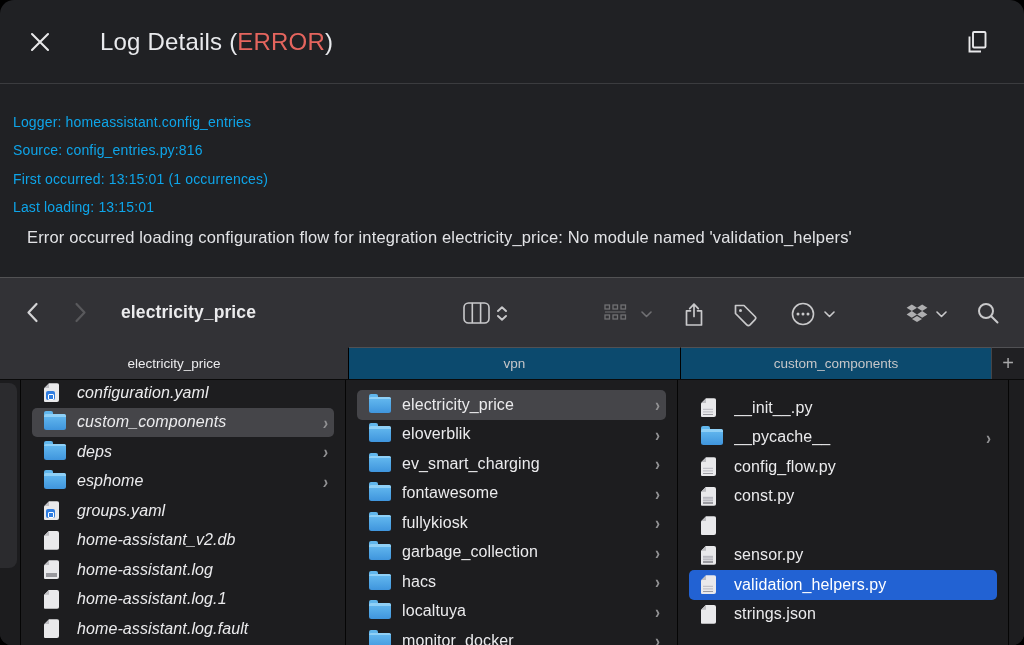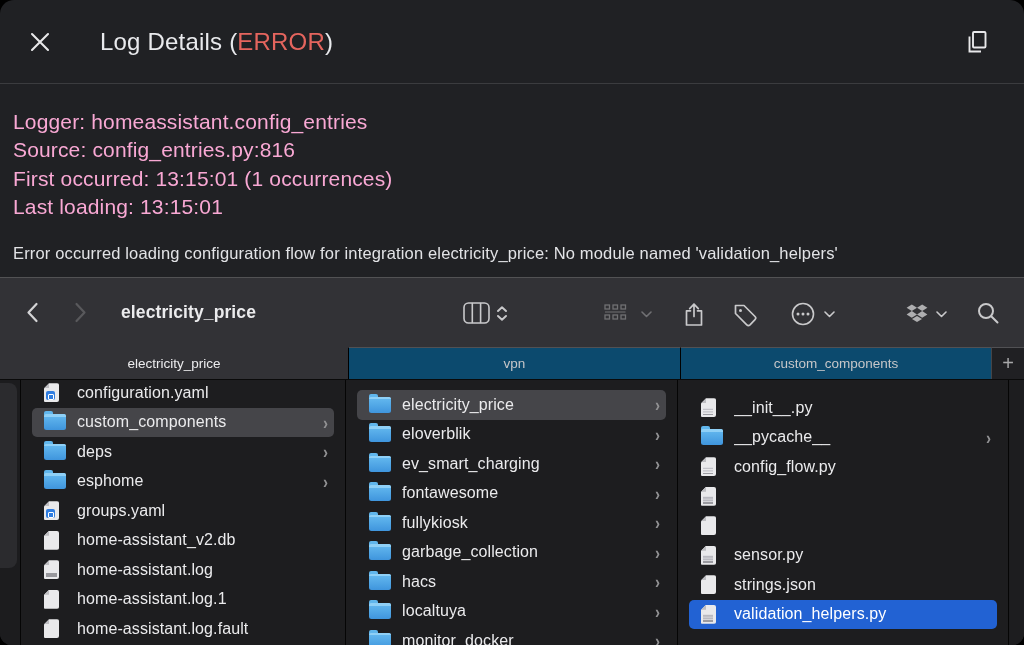--- a/index.html
+++ b/index.html
@@ -8,22 +8,22 @@
   .screen{position:relative;width:1024px;height:645px;overflow:hidden;background:#000;border-radius:12px;}
 
   
   .dialog{position:absolute;inset:0;background:#202124;border-radius:14px 14px 0 0;}
   .dialog-header{position:relative;height:84px;border-bottom:1px solid #3b3c3f;display:flex;align-items:center;}
   .close-btn{position:absolute;left:24px;top:26px;width:32px;height:32px;display:flex;align-items:center;justify-content:center;cursor:pointer;}
   .dialog-title{margin-left:100px;font-size:24px;letter-spacing:.2px;color:#e9eaed;font-weight:400;}
   .dialog-title .err{color:var(--error-text,#e5655e);}
   .copy-btn{position:absolute;right:32px;top:27px;width:30px;height:30px;display:flex;align-items:center;justify-content:center;cursor:pointer;}
 
-  .log-block{padding:24px 13px 0 13px;font-size:21px;line-height:28.3px;color:#f9a8d4;letter-spacing:.15px;}
-  .error-line{padding:0 13px;margin-top:19px;font-size:16.5px;line-height:26px;color:#e2e3e6;letter-spacing:.15px;white-space:nowrap;}
+  .log-block{padding:24px 13px 0 13px;font-size:14px;line-height:28.3px;color:#0ea5e9;letter-spacing:.15px;}
+  .error-line{padding:0 27px;margin-top:3px;font-size:16.5px;line-height:26px;color:#e2e3e6;letter-spacing:.15px;white-space:nowrap;}
 
   
   .finder{position:absolute;left:0;right:0;top:277px;bottom:0;background:#1d1d1f;border-top:1px solid #525254;}
   .toolbar{position:relative;height:69px;background:#323236;}
   .tbtn{position:absolute;display:flex;align-items:center;justify-content:center;cursor:pointer;}
   .finder-title{position:absolute;left:121px;top:0;height:69px;display:flex;align-items:center;font-size:17.5px;font-weight:700;color:#ebebed;letter-spacing:.1px;}
 
   
   .tabbar{position:relative;height:33px;display:flex;background:#161618;border-bottom:1px solid #0a0a0a;}
   .tab{display:flex;align-items:center;justify-content:center;font-size:13.5px;color:#c6c6c8;background:#0c4a6e;border-top:1.5px solid #515154;border-left:1px solid #000;cursor:pointer;overflow:hidden;white-space:nowrap;}
@@ -35,21 +35,21 @@
 
   
   .columns{position:absolute;left:0;right:0;top:102px;bottom:0;display:flex;overflow:hidden;}
   .leftstrip{position:relative;width:21px;background:#1c1c1e;border-right:1.5px solid #050505;flex:none;}
   .scrollthumb{position:absolute;left:-8px;top:3px;width:25px;height:185px;background:#2b2b2e;border-radius:8px;}
   .col{position:relative;flex:none;border-right:1.5px solid #050505;background:#1d1d1f;overflow:hidden;}
   .col1{width:325px;}
   .col2{width:332px;}
   .col3{width:331px;}
   .sliver{flex:1;background:#1d1d1f;}
-  .col1 .list{margin-top:-2px;}
+  .col1 .list{margin-top:-2px;font-style:italic;}
   .col2 .list{margin-top:10px;}
   .col3 .list{margin-top:13px;}
 
   .row{height:29.5px;margin:0 11px;padding:0 6px 0 12px;border-radius:5px;display:flex;align-items:center;cursor:default;}
   .row .label{flex:1;font-size:16px;font-weight:500;color:#ebebed;letter-spacing:.1px;white-space:nowrap;overflow:hidden;}
   .row .chev{flex:none;width:12px;color:#929294;font-size:15px;font-weight:600;text-align:right;transform:scaleY(1.25);}
   .row .chev.hide{visibility:hidden;}
   .sel-gray{background:#454549;}
   .sel-blue{background:var(--selection-blue,#2262d3);}
   .sel-blue .label{color:#fff;}
@@ -405,20 +405,21 @@
     <span class="label">config_flow.py</span>
     <span class="chev hide">›</span>
   </div>
               <div class="row icon-py">
     <span class="ficon">
 
       <span class="doc">
                     <span class="mark"></span>
                   </span>
     </span>
+    <span class="label">const.py</span>
     <span class="chev hide">›</span>
   </div>
               <div class="row icon-doc">
     <span class="ficon">
 
       <span class="doc">
                     <span class="mark"></span>
                   </span>
     </span>
     <span class="chev hide">›</span>
@@ -426,38 +427,38 @@
               <div class="row icon-py">
     <span class="ficon">
 
       <span class="doc">
                     <span class="mark"></span>
                   </span>
     </span>
     <span class="label">sensor.py</span>
     <span class="chev hide">›</span>
   </div>
+              <div class="row icon-py sel-blue">
+    <span class="ficon">
+
+      <span class="doc">
+                    <span class="mark"></span>
+                  </span>
+    </span>
+    <span class="label">validation_helpers.py</span>
+    <span class="chev hide">›</span>
+  </div>
               <div class="row icon-doc">
     <span class="ficon">
 
       <span class="doc">
                     <span class="mark"></span>
                   </span>
     </span>
     <span class="label">strings.json</span>
-    <span class="chev hide">›</span>
-  </div>
-              <div class="row icon-py sel-blue">
-    <span class="ficon">
-
-      <span class="doc">
-                    <span class="mark"></span>
-                  </span>
-    </span>
-    <span class="label">validation_helpers.py</span>
     <span class="chev hide">›</span>
   </div>
             </div>
         </div>
         <div class="sliver"></div>
       </div>
 
     </div>
   </div>
 </div>

